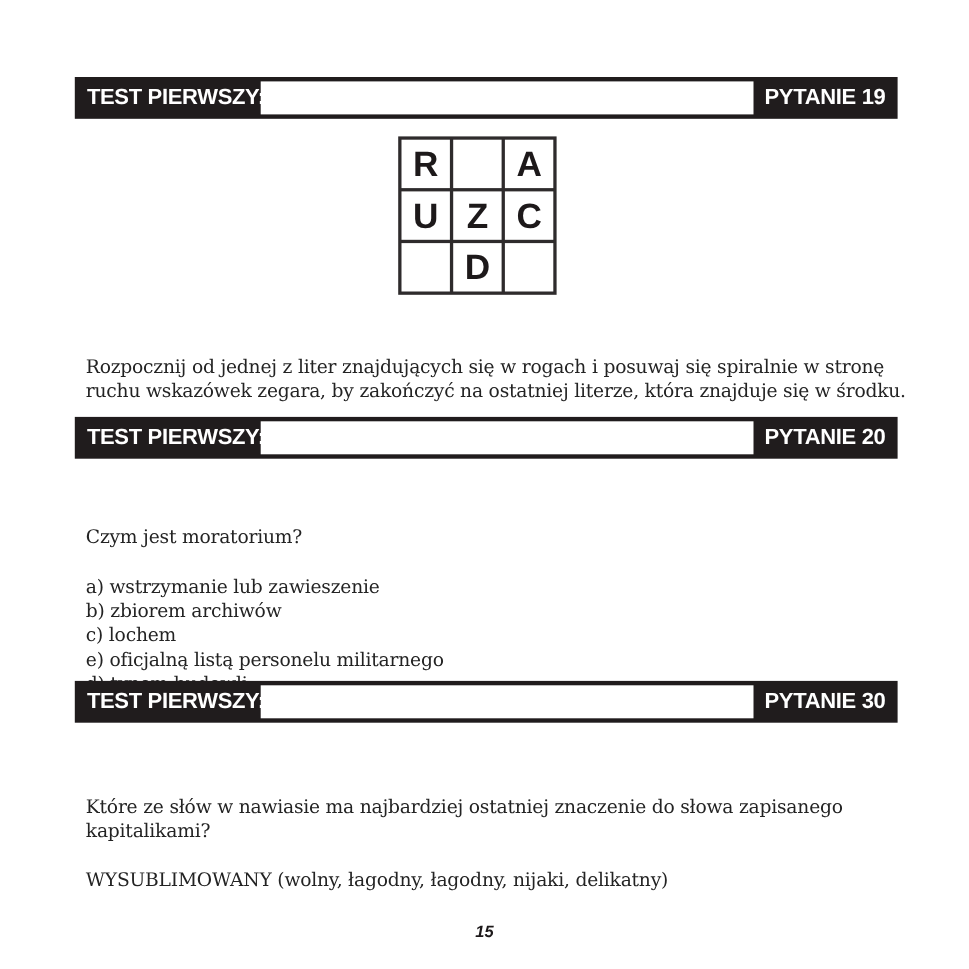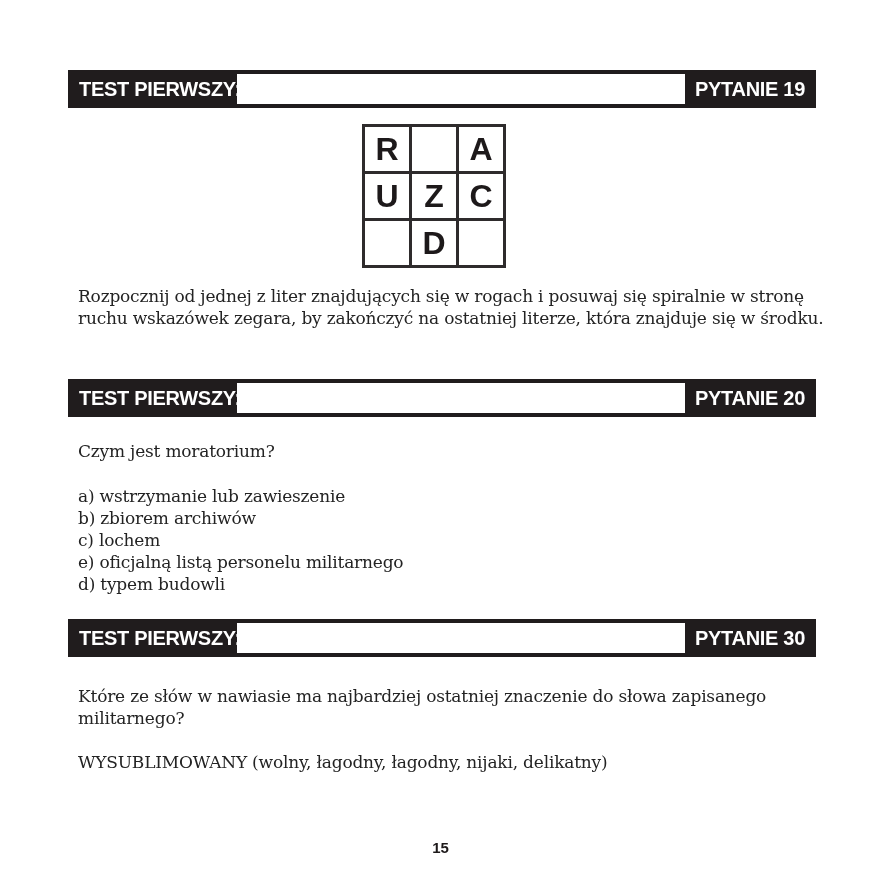--- a/index.html
+++ b/index.html
@@ -52,27 +52,28 @@
     font-family:"Liberation Sans",sans-serif;
     font-weight:700;font-size:32px;color:#1d191a;
   }
   
   .para{
     position:absolute;left:78px;
     font-family:"DejaVu Serif","Liberation Serif",serif;
     font-size:17px;line-height:22px;color:var(--body-text);
     letter-spacing:-0.2px;
     white-space:nowrap;
+    margin-top:38px;
   }
   
   .page-number{
     position:absolute;left:0;top:839px;width:100%;
     text-align:center;
     font-family:"Liberation Sans",sans-serif;
-    font-weight:700;font-size:15px;color:#1d191a;
+    font-weight:700;font-size:15px;color:#1d191a;font-style:italic;
   }
 </style>
 </head>
 <body>
 
 <div class="page">
 
   <div class="header-bar" style="top:70px">
     <span class="hdr-left">TEST PIERWSZY:</span>
     <div class="hdr-box"></div>
@@ -113,20 +114,20 @@
   </div>
 
   <div class="header-bar" style="top:619px">
     <span class="hdr-left">TEST PIERWSZY:</span>
     <div class="hdr-box"></div>
     <span class="hdr-right">PYTANIE 30</span>
   </div>
 
   <div class="para" style="top:685px">
     <div>Które ze słów w nawiasie ma najbardziej ostatniej znaczenie do słowa zapisanego</div>
-    <div>militarnego?</div>
+    <div>kapitalikami?</div>
   </div>
 
   <div class="para" style="top:751px">WYSUBLIMOWANY (wolny, łagodny, łagodny, nijaki, delikatny)</div>
 
   <div class="page-number">15</div>
 
 </div>
 
 </body></html>

